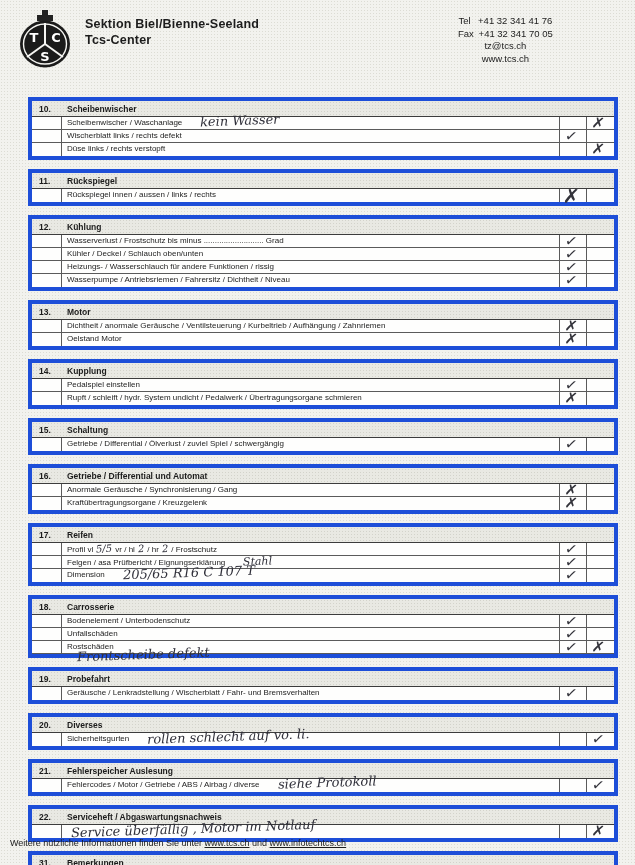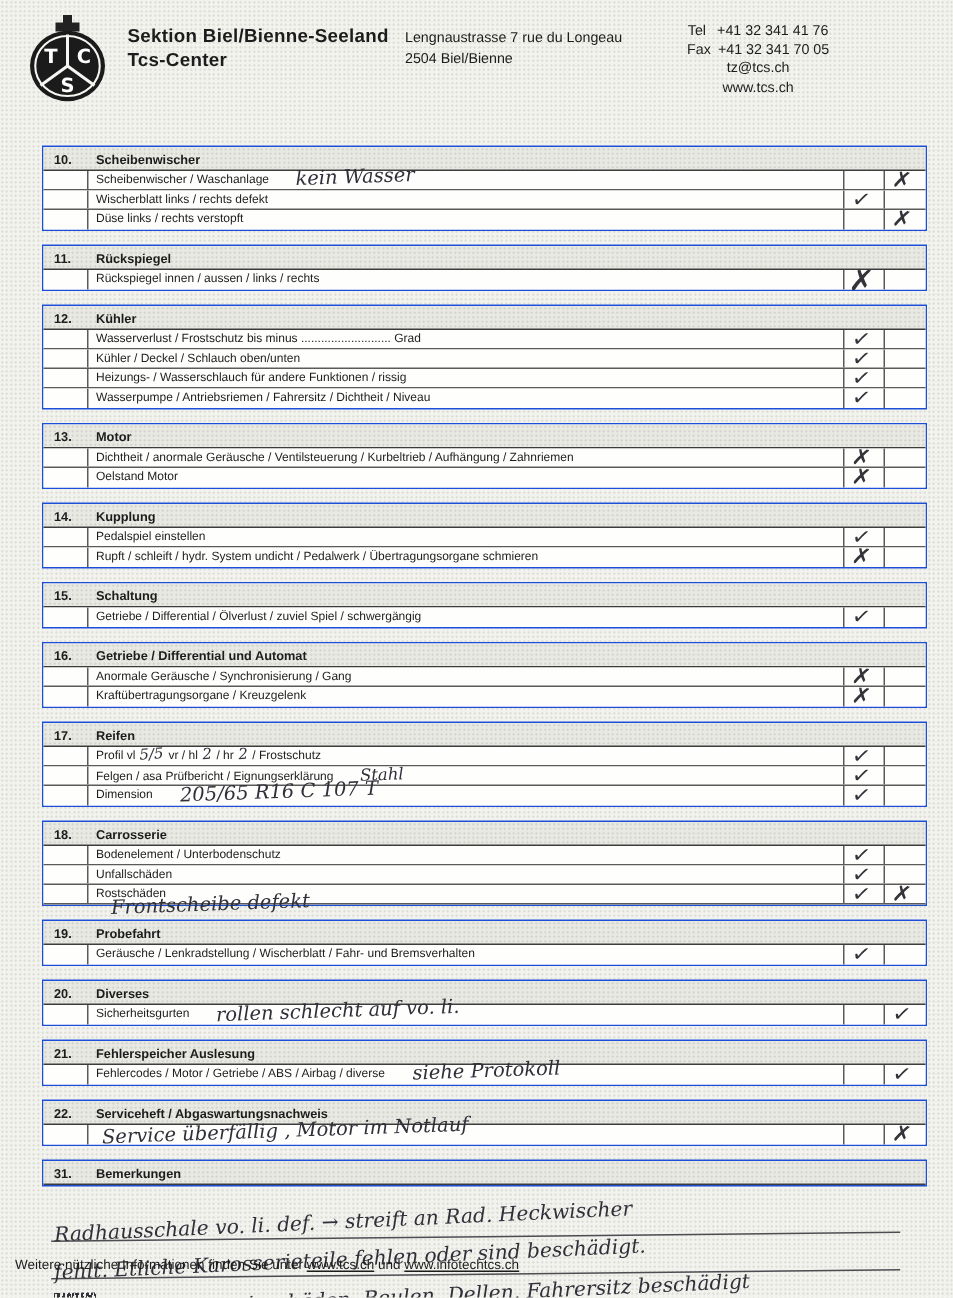--- a/index.html
+++ b/index.html
@@ -16,21 +16,21 @@
 
   
   .letterhead { position:absolute; top:0; left:0; width:635px; height:97px; }
   .logo { position:absolute; top:9px; left:16px; }
   .org { position:absolute; top:16px; left:85px; font-weight:bold; font-size:12.5px; line-height:16px; letter-spacing:0.2px; }
   .addr { position:absolute; top:19px; left:270px; font-size:9.5px; line-height:14px; }
   .contact { position:absolute; top:15px; left:458px; font-size:9.5px; line-height:12.5px;text-align:center; }
 
   
   .sections { position:absolute; top:97px; left:28px; width:590px; }
-  .section { position:relative; border:1px solid #1d4ed8; margin-bottom:9px; background:#fefefd; }
+  .section { position:relative; border:4px solid #1d4ed8; margin-bottom:9px; background:#fefefd; }
   .sec-header {
     height:16px; display:flex; align-items:center;
     border-bottom:1px solid #3c3c3c;
     background-color:#e9e9e3;
     background-image: radial-gradient(#d3d3cb 0.7px, transparent 0.7px);
     background-size:3px 3px;
   }
   .sec-num { width:30px; padding-left:7px; font-weight:bold; font-size:8.5px; }
   .sec-title { font-weight:bold; font-size:8.5px; padding-left:5px; }
   .sec-row { display:flex; height:13px; border-bottom:1px solid #5a5a5a; background:#fefefd; }
@@ -97,24 +97,20 @@
         <line x1="29" y1="35" x2="47" y2="48" stroke="#f5f5f2" stroke-width="2"></line>
         <text x="18" y="33" fill="#fff" font-size="13" font-family="DejaVu Sans, sans-serif" font-weight="bold" text-anchor="middle">T</text>
         <text x="40" y="33" fill="#fff" font-size="13" font-family="DejaVu Sans, sans-serif" font-weight="bold" text-anchor="middle">C</text>
         <text x="29" y="52" fill="#fff" font-size="13" font-family="DejaVu Sans, sans-serif" font-weight="bold" text-anchor="middle">S</text>
       </g>
     </svg>
     <div class="org">
       <div>Sektion Biel/Bienne-Seeland</div>
       <div>Tcs-Center</div>
     </div>
-    <div class="addr">
-      <div>Lengnaustrasse 7 rue du Longeau</div>
-      <div>2504 Biel/Bienne</div>
-    </div>
     <div class="contact">
       <div>Tel  +41 32 341 41 76</div>
       <div>Fax +41 32 341 70 05</div>
       <div>tz@tcs.ch</div>
       <div>www.tcs.ch</div>
     </div>
   </div>
 
   <div class="sections" id="sections">
       <div class="section">
@@ -157,21 +153,21 @@
           <div class="cell-text"><span class="print">Rückspiegel innen / aussen / links / rechts</span></div>
           <div class="cell-box">
             <span class="mark cross-big">✗</span>
           </div>
           <div class="cell-box last"></div>
         </div>
       </div>
       <div class="section">
         <div class="sec-header">
           <span class="sec-num">12.</span>
-          <span class="sec-title">Kühler</span>
+          <span class="sec-title">Kühlung</span>
         </div>
         <div class="sec-row">
           <div class="cell-num"></div>
           <div class="cell-text"><span class="print">Wasserverlust / Frostschutz bis minus  ........................... Grad</span></div>
           <div class="cell-box">
             <span class="mark check">✓</span>
           </div>
           <div class="cell-box last"></div>
         </div>
         <div class="sec-row">

